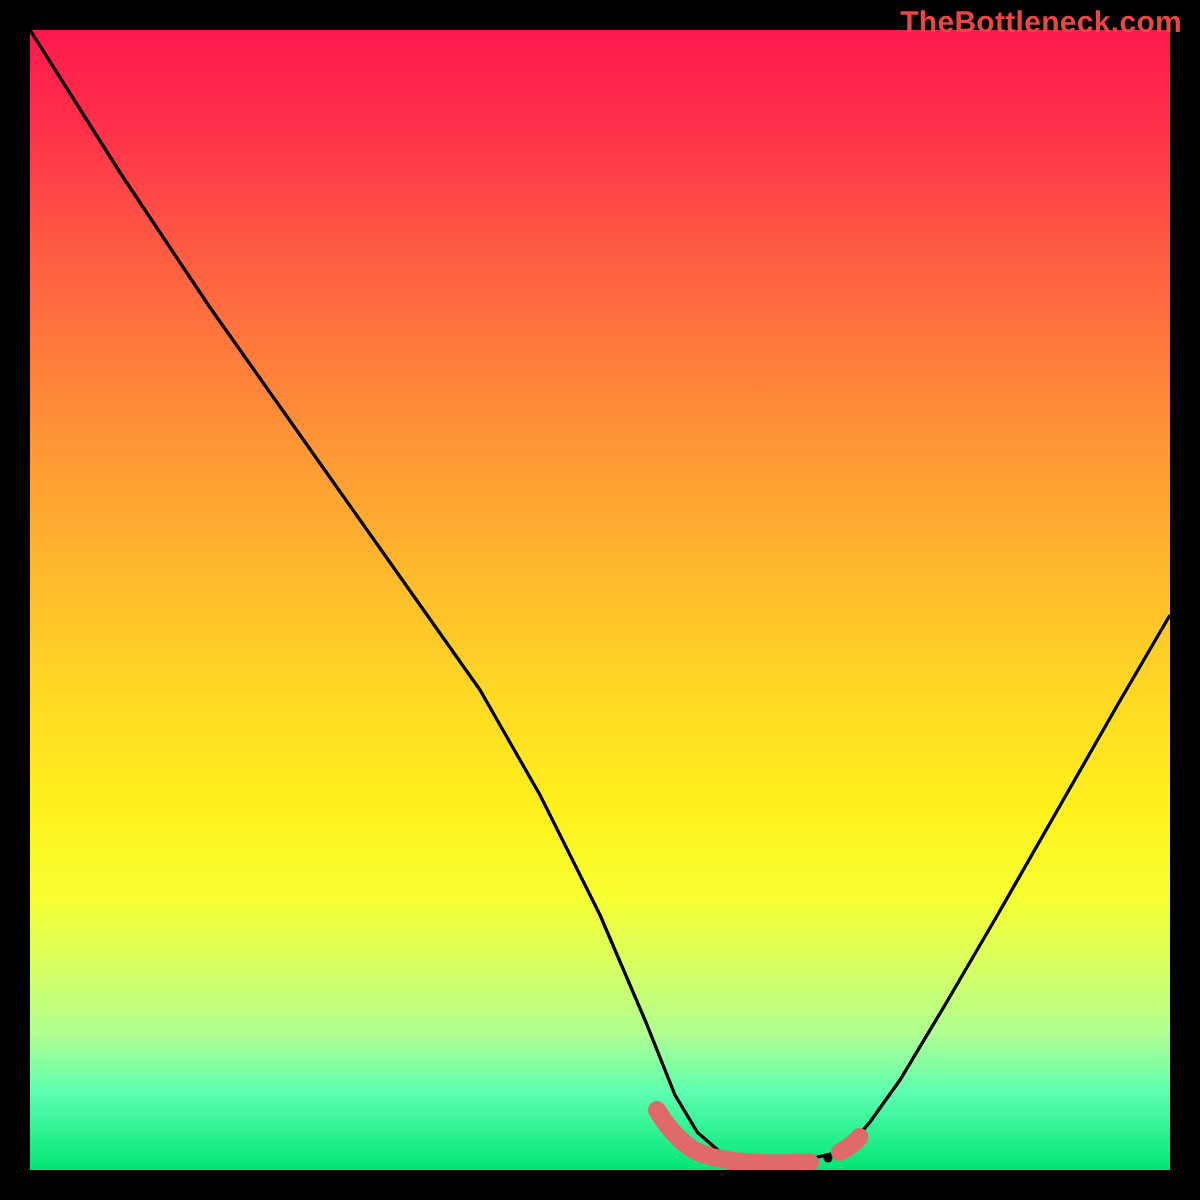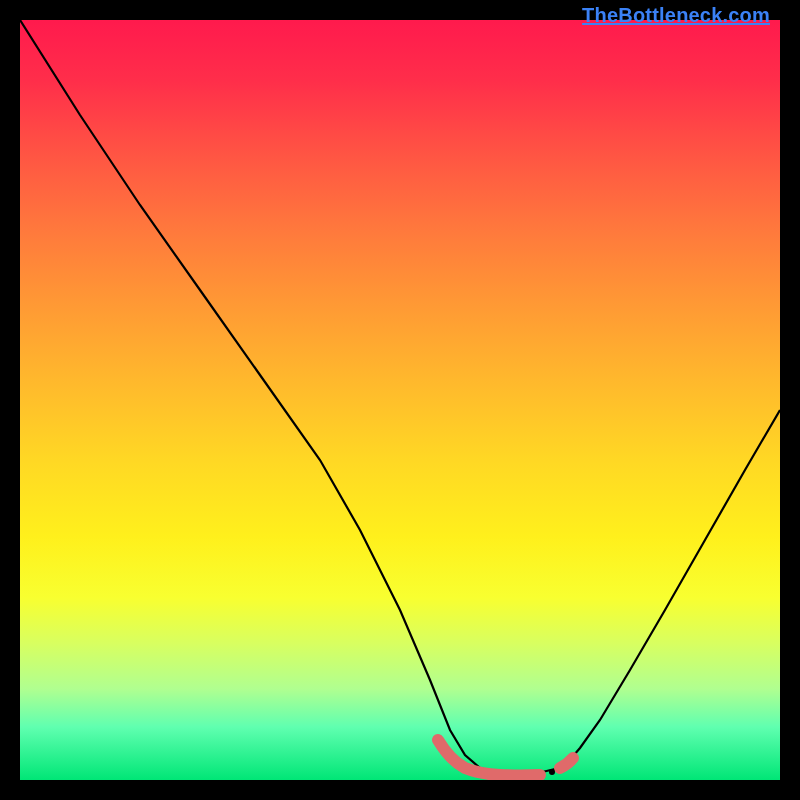--- a/index.html
+++ b/index.html
@@ -35,28 +35,27 @@
   }
   .curve {
     position: absolute;
     inset: 0;
     width: 760px;
     height: 760px;
   }
   .watermark {
     position: absolute;
     top: 4px;
-    right: 30px;
+    right: 12px;
     font-family: Arial, Helvetica, sans-serif;
     font-size: 20px;
     font-weight: 600;
-    color: #3b82f6;
+    color: #ef4444;
     letter-spacing: 0.2px;
     user-select: none;
-    text-decoration: underline;
   }
 </style>
 </head>
 <body>
 
 <div class="canvas">
 
   <div class="plot-area">
 
     <svg class="curve" viewBox="0 0 760 760" preserveAspectRatio="none">

